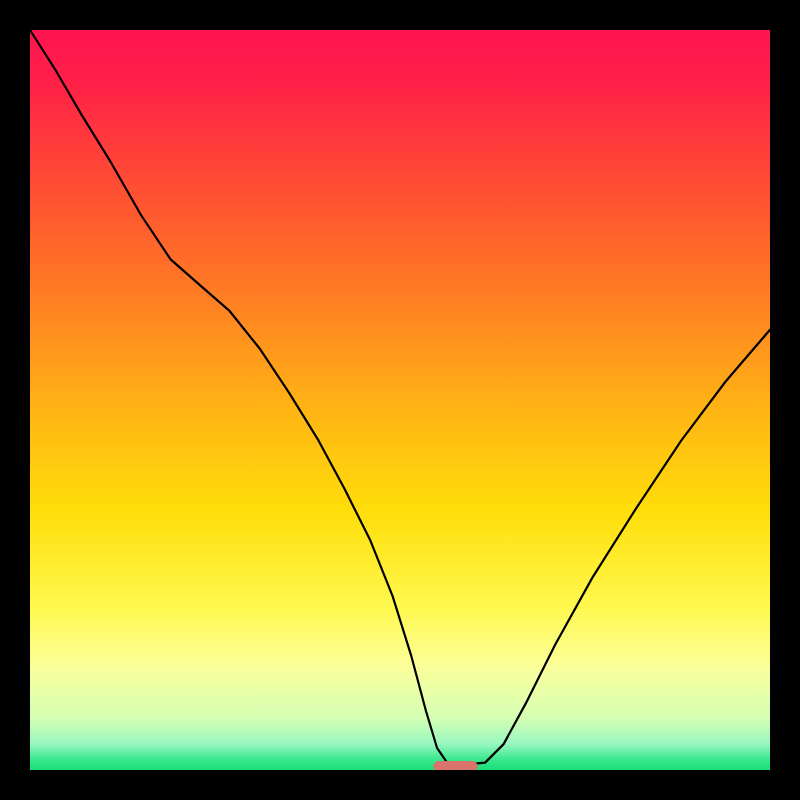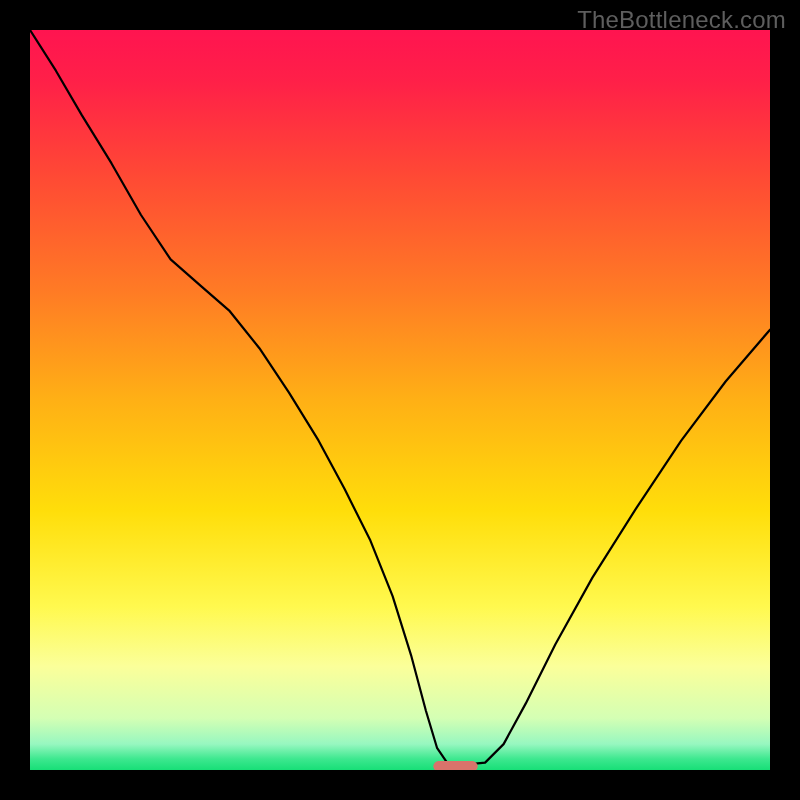--- a/index.html
+++ b/index.html
@@ -34,21 +34,20 @@
     top: 30px;
     width: 740px;
     height: 740px;
     display: block;
   }
 </style>
 </head>
 <body>
 
 <div class="frame">
-  <div class="watermark">TheBottleneck.com</div>
 
   <svg class="plot" viewBox="0 0 100 100" preserveAspectRatio="none">
     <defs>
       <linearGradient id="heat" x1="0" y1="0" x2="0" y2="1">
           <stop offset="0%" stop-color="#ff1450"></stop>
           <stop offset="7.000000000000001%" stop-color="#ff2048"></stop>
           <stop offset="20%" stop-color="#ff4a34"></stop>
           <stop offset="35%" stop-color="#ff7a25"></stop>
           <stop offset="50%" stop-color="#ffb015"></stop>
           <stop offset="65%" stop-color="#ffde0a"></stop>

